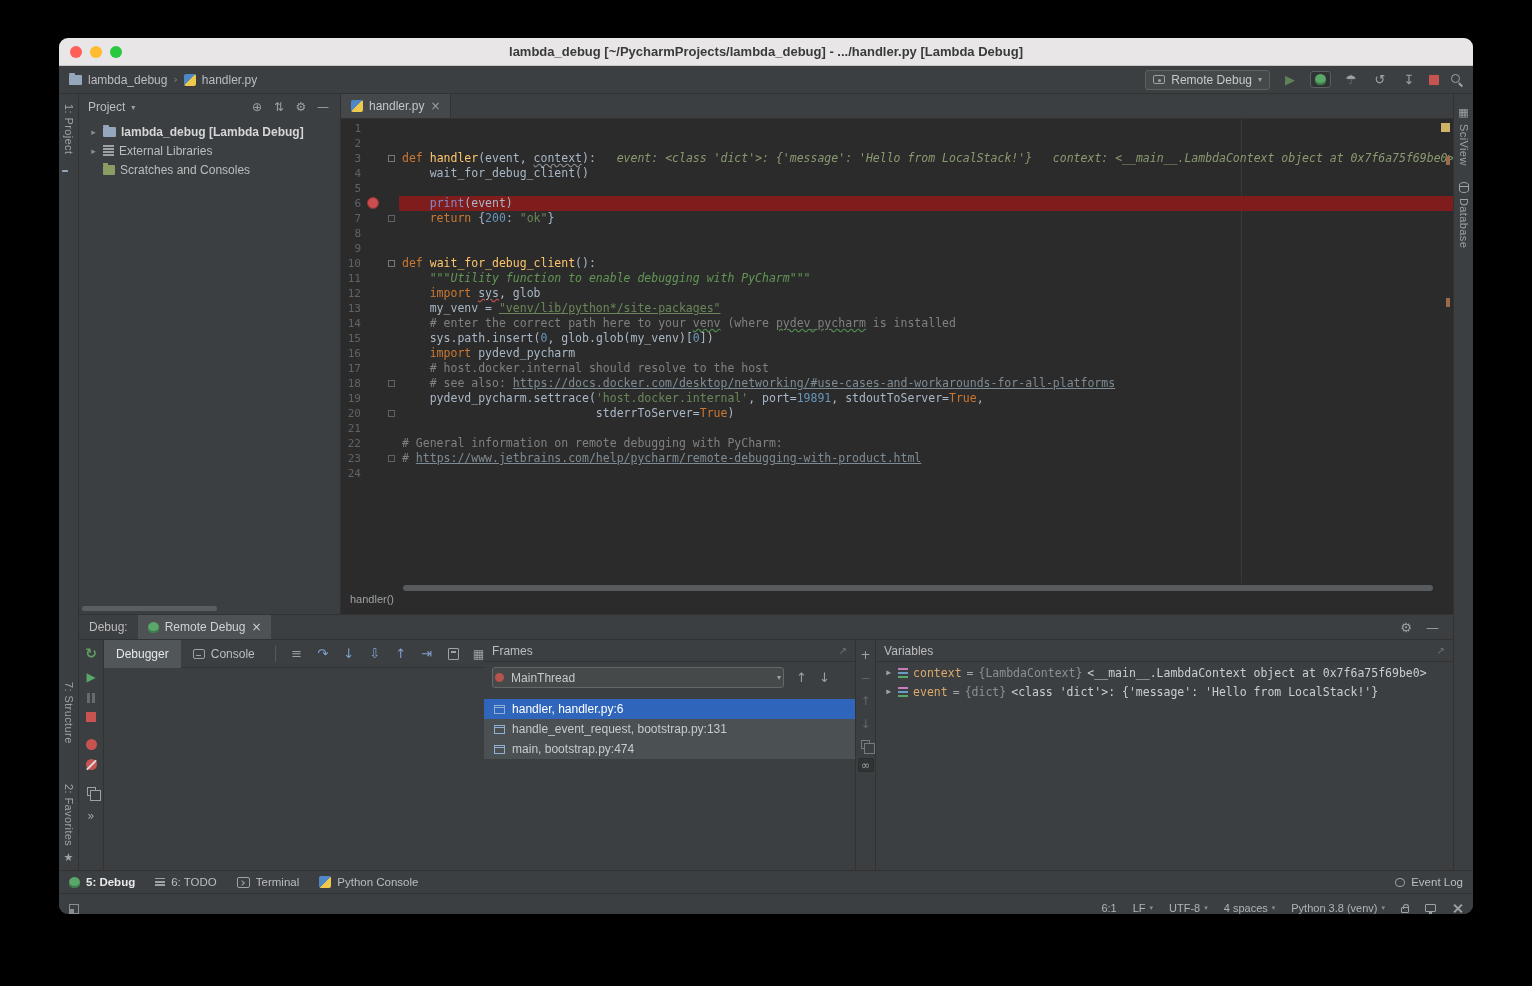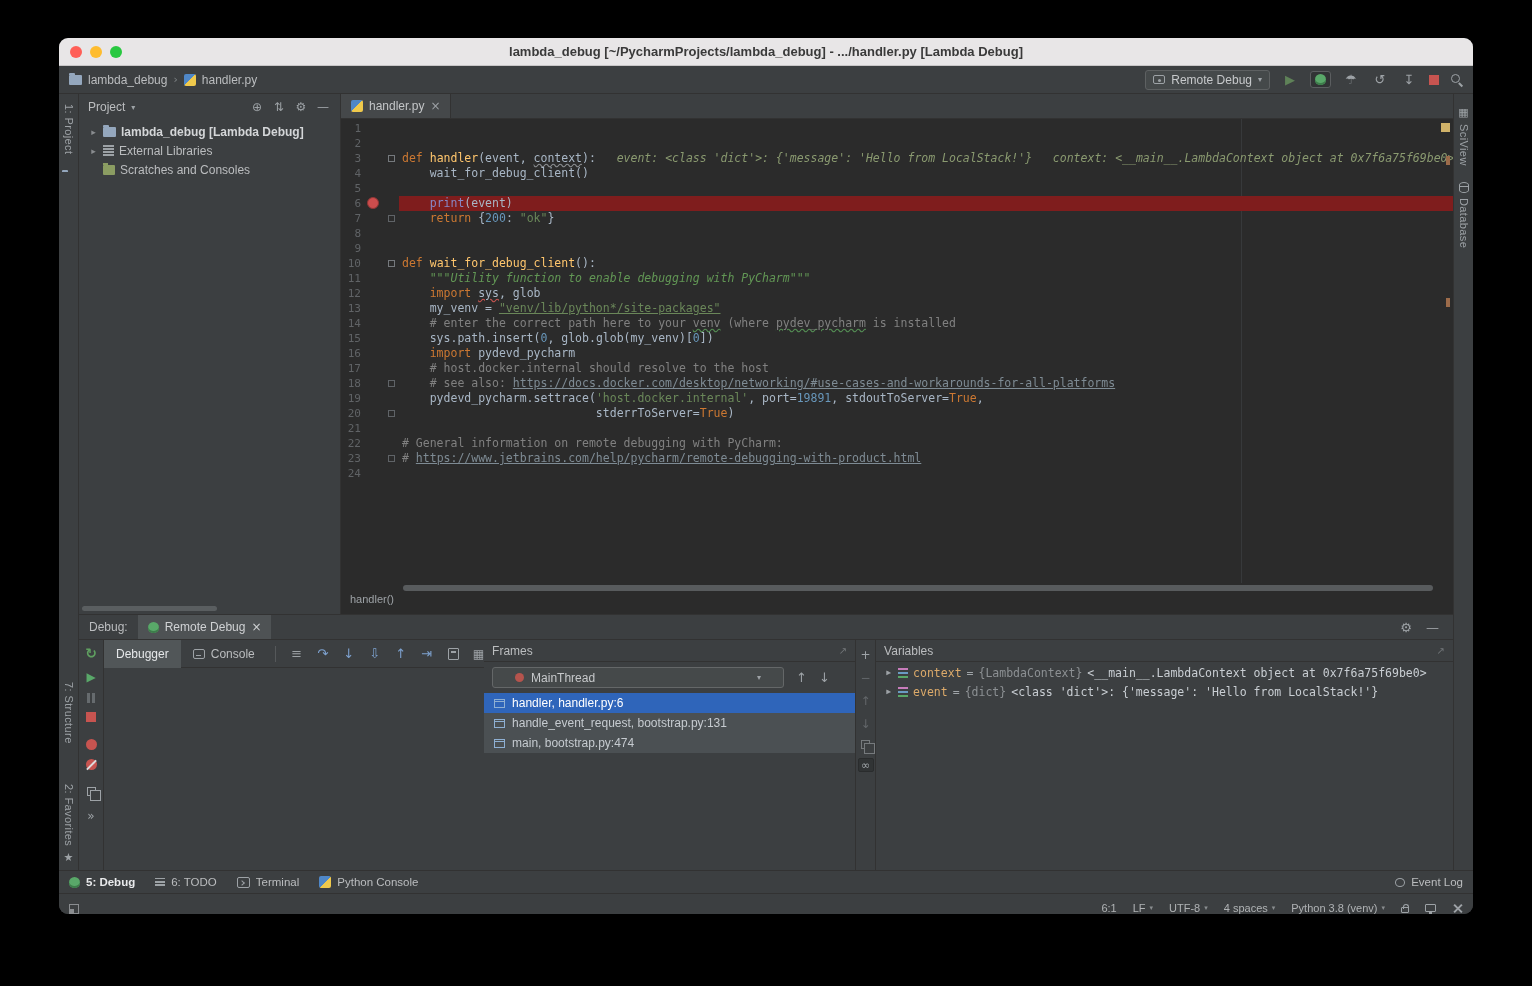--- a/index.html
+++ b/index.html
@@ -108,26 +108,26 @@
   .dbtab{height:28px;display:flex;align-items:center;gap:6px;padding:0 12px;color:#bbbdbf}
   .dbtab.active{background:#515658;color:#e6e8ea}
   .vsep{width:1px;height:16px;background:#55585a;margin:0 8px}
   .step{color:#7da1ce;font-size:13px;width:26px;text-align:center}
   .gridbtn{color:#9da2a6;font-size:12px;margin-left:14px}
   .dpanels{flex:1;display:flex;min-height:0}
   .frames{width:372px;flex:none;border-right:1px solid #323232;display:flex;flex-direction:column}
   .phead{height:22px;flex:none;display:flex;align-items:center;padding:0 8px;font-size:12px;color:#bbbdbf;border-bottom:1px solid #323232}
   .phead .hic{margin-left:auto;color:#73777a;font-size:10px}
   .threadrow{display:flex;align-items:center;gap:12px;padding:5px 8px 3px;flex:none}
-  .thread-combo{width:292px;height:21px;display:flex;align-items:center;gap:7px;padding:0 22px;background:#45494a;
+  .thread-combo{width:292px;height:21px;display:flex;align-items:center;gap:7px;padding:0 2px;background:#45494a;
                 border:1px solid #646768;border-radius:3px;color:#c7c9cb;font-size:12px}
   .thread-combo .spacer{flex:1}
   .tdot{width:9px;height:9px;border-radius:50%;background:#b5544d}
   .fnav{color:#9da2a6;font-size:13px}
-  .flist{margin-top:2px}
+  .flist{margin-top:8px}
   .frow{height:20px;display:flex;align-items:center;gap:7px;padding-left:10px;font-size:12px;color:#c6cbd0;background:#4b5053}
   .frow.selected{background:#2f65ba;color:#fff}
   .fic{width:11px;height:9px;border:1px solid #8fb0d3;position:relative;flex:none}
   .fic::before{content:"";position:absolute;left:0;right:0;top:1px;height:1px;background:#8fb0d3}
   .watchstrip{width:20px;flex:none;border-right:1px solid #323232;display:flex;flex-direction:column;align-items:center;padding-top:8px;gap:9px;color:#9fa4a8;font-size:12px}
   .dim{color:#63676a}
   .wbox{width:16px;height:14px;display:flex;align-items:center;justify-content:center;background:#313435;border:1px solid #2a2c2d;border-radius:2px;font-size:11px}
   .vars{flex:1;display:flex;flex-direction:column;min-width:0}
   .vlist{padding-top:1px}
   .vrow{height:19px;display:flex;align-items:center;gap:5px;padding-left:8px;font-family:"DejaVu Sans Mono",monospace;font-size:11.5px;white-space:nowrap}

